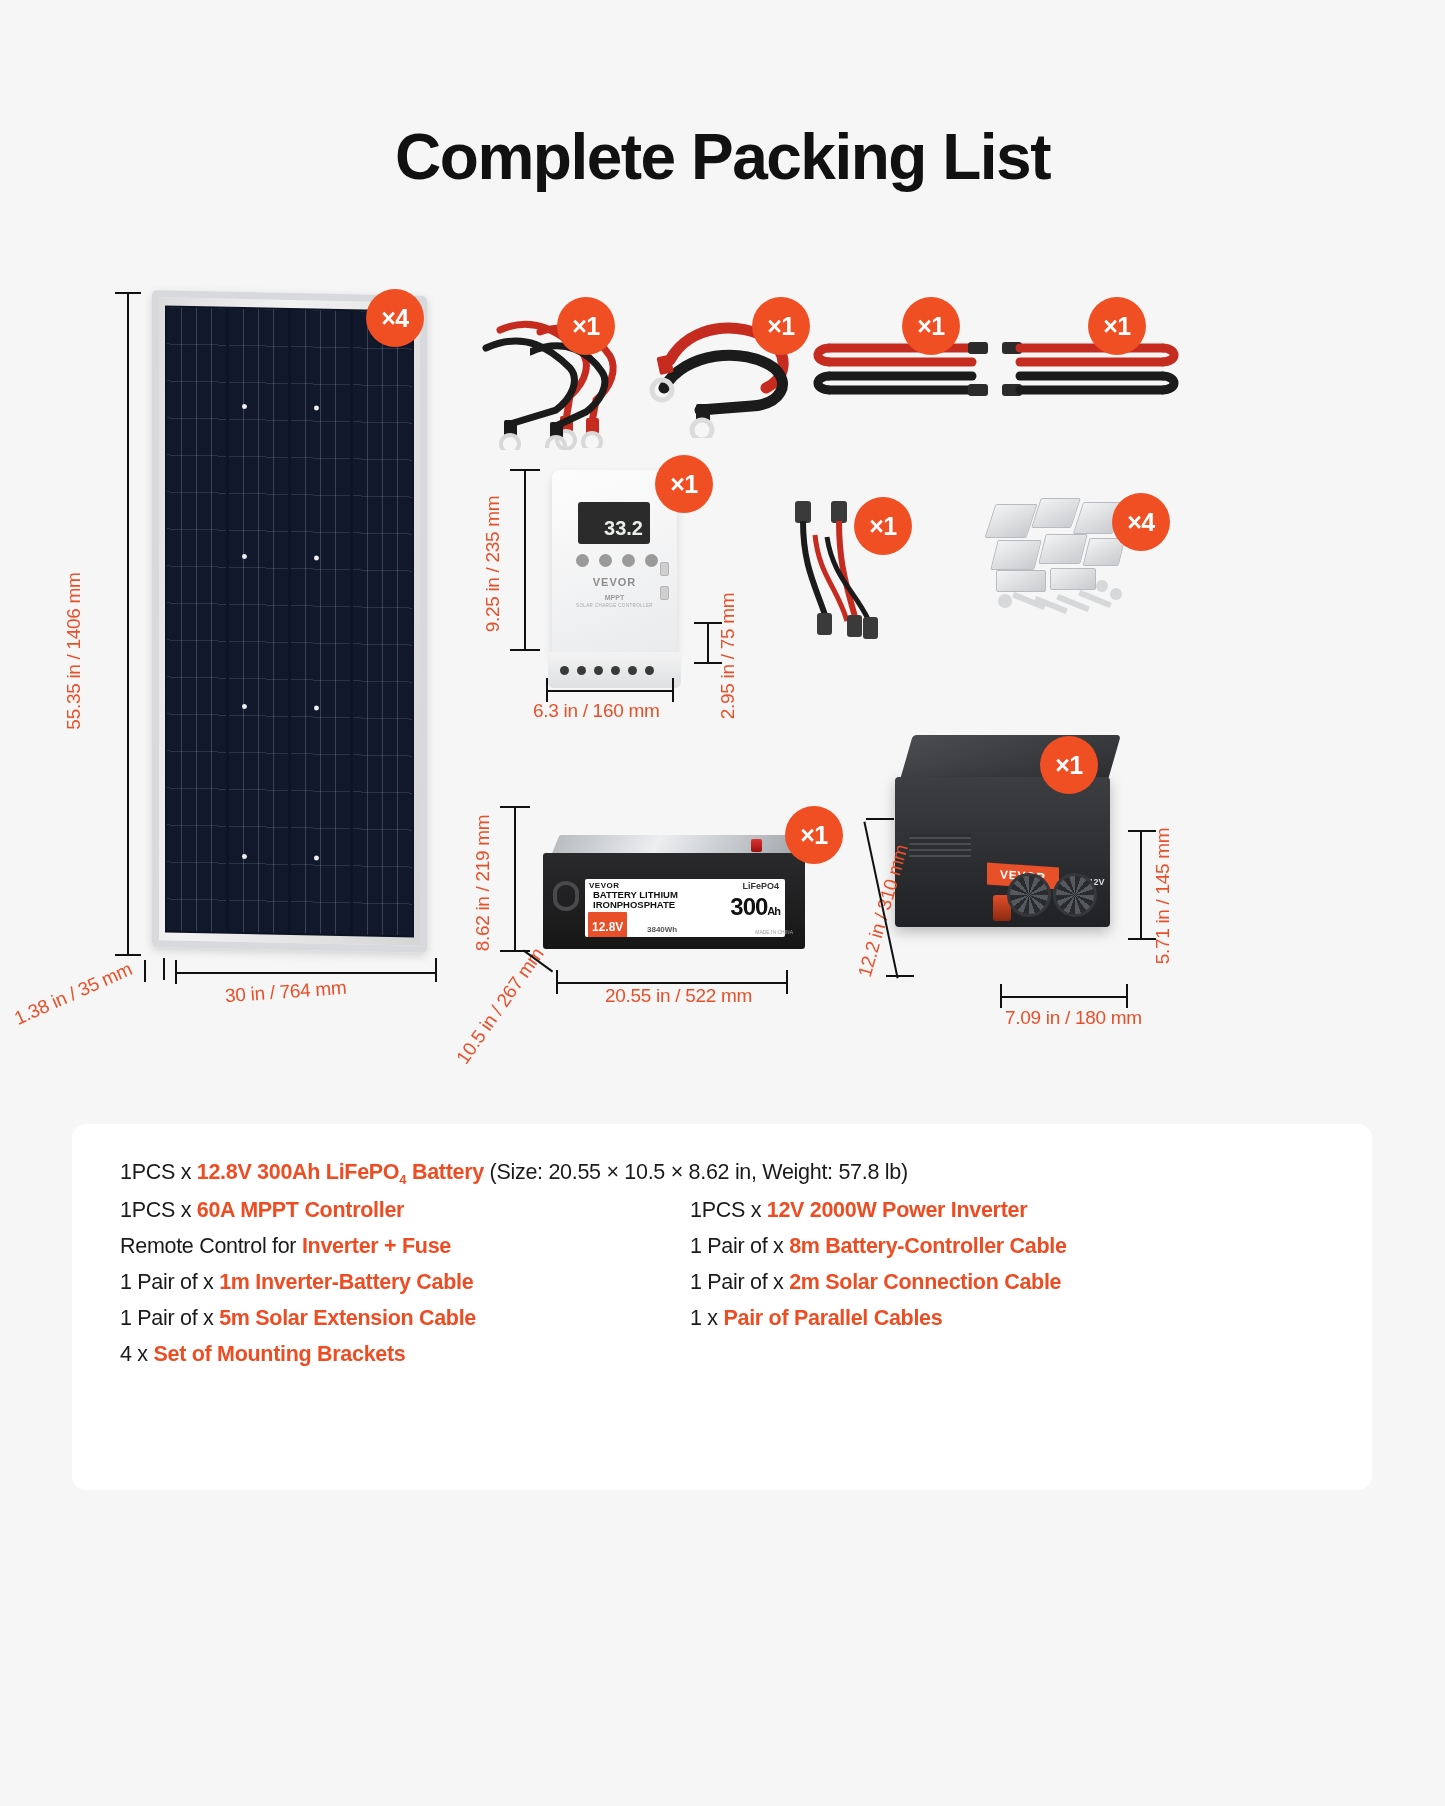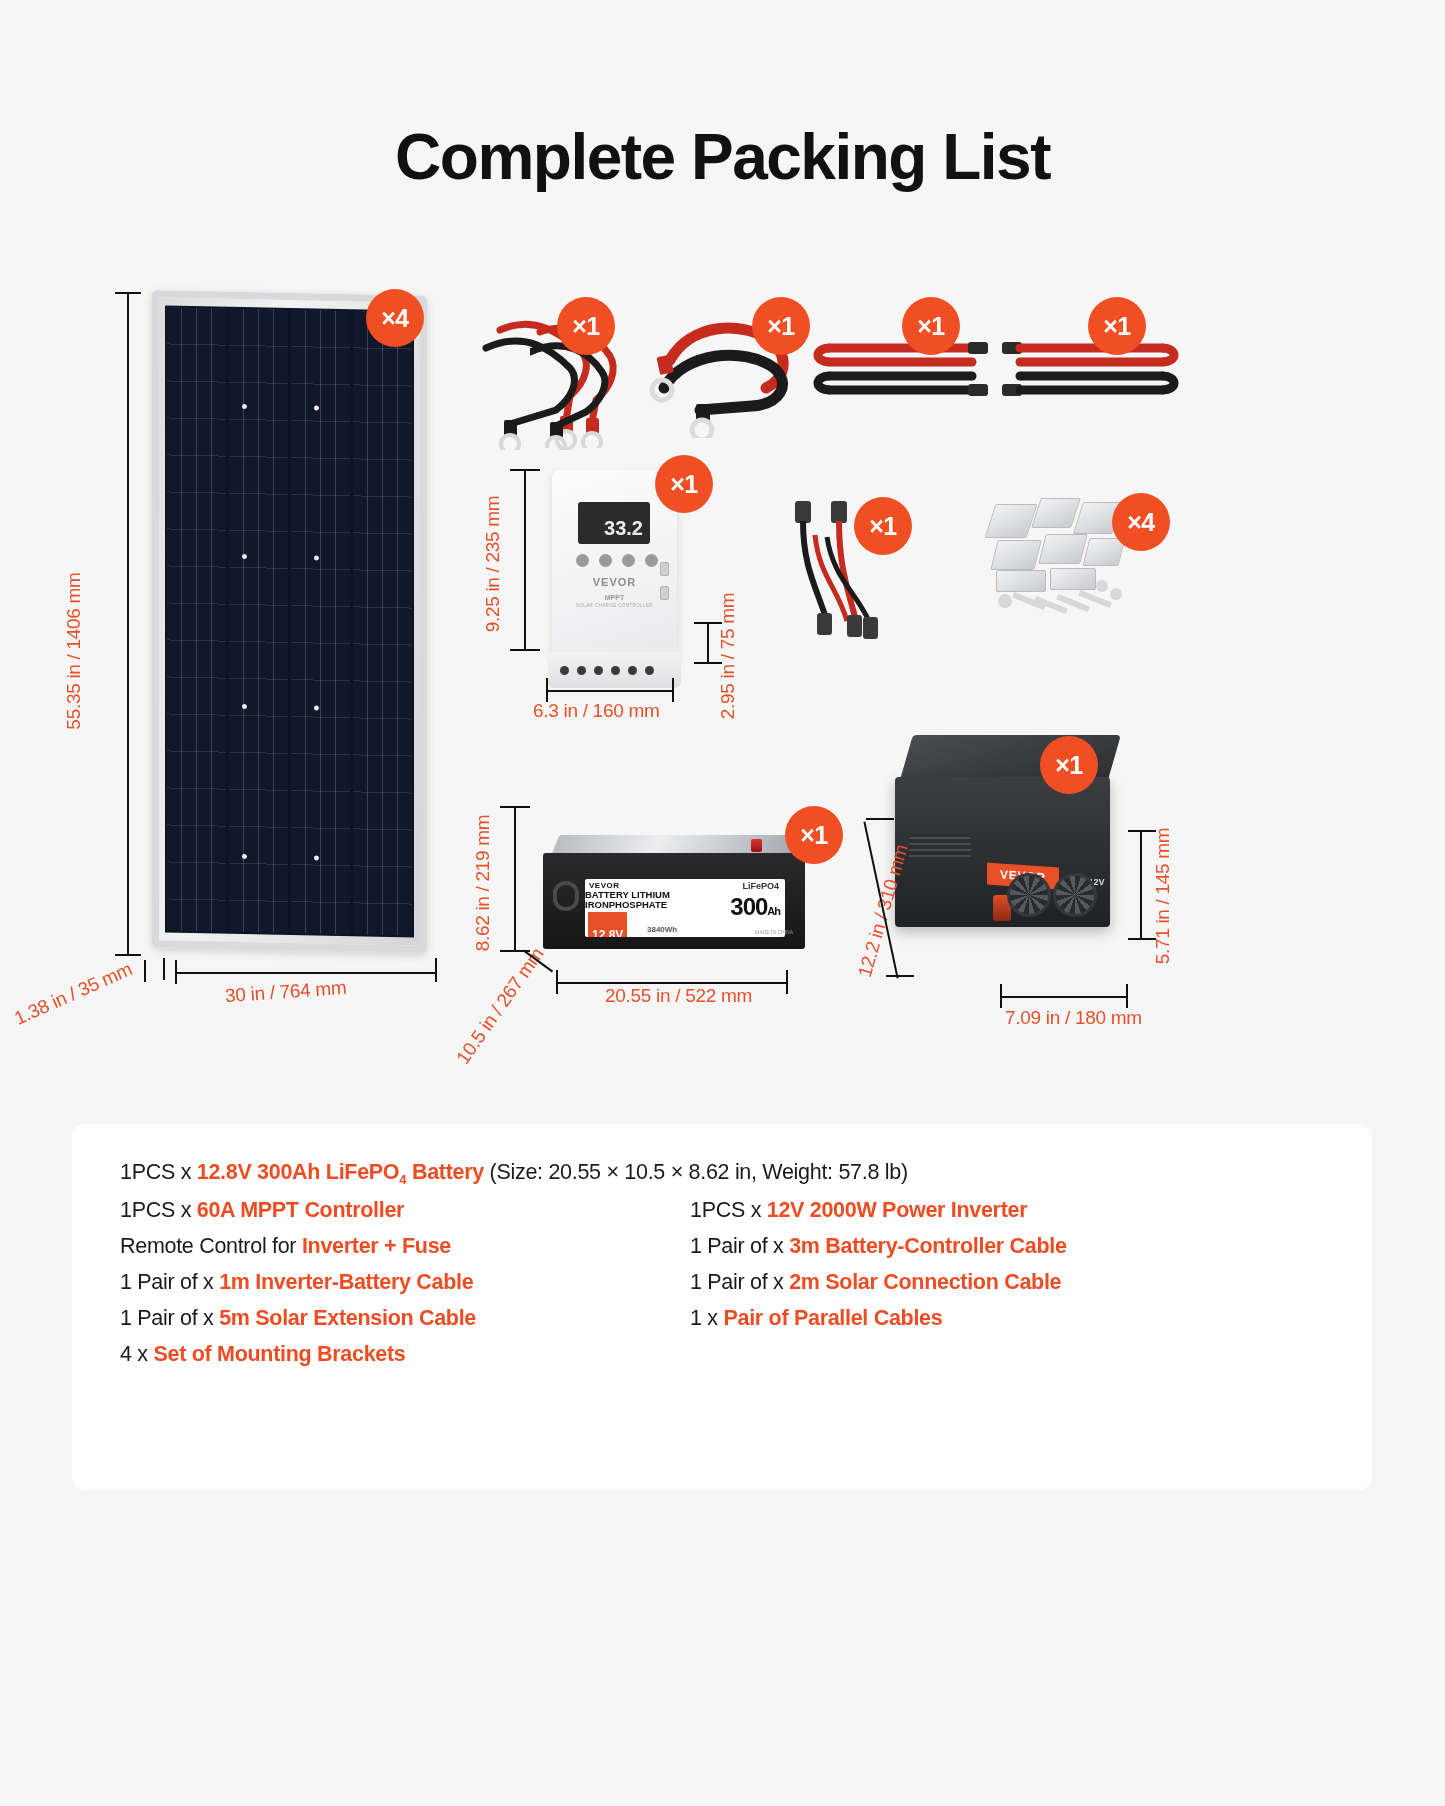--- a/index.html
+++ b/index.html
@@ -114,24 +114,24 @@
   .bat-body {
     position:absolute; left:0; top:18px; width:262px; height:96px;
     background: linear-gradient(180deg,#2a2a2c,#161617);
     border-radius: 3px;
   }
   .bat-label {
     position:absolute; left:42px; top:26px; width:200px; height:58px;
     background:#fff; border-radius:2px; overflow:hidden;
   }
   .bl-brand { font-size:8px; font-weight:700; color:#111; padding:2px 0 0 4px; letter-spacing:.5px;}
-  .bl-line { font-size:9.5px; font-weight:800; color:#111; line-height:10px; padding-left:0;}
+  .bl-line { font-size:9.5px; font-weight:800; color:#111; line-height:10px; padding-left:8px;}
   .bl-v {
     display:inline-block; background:#e8502a; color:#fff;
-    font-size:12px; font-weight:800; padding:16px 4px; margin:2px 0 0 3px; border-radius:1px;
+    font-size:12px; font-weight:800; padding:8px 4px; margin:2px 0 0 3px; border-radius:1px;
   }
   .bl-ah { position:absolute; right:5px; top:14px; font-size:24px; font-weight:800; color:#111; letter-spacing:-1px;}
   .bl-ah small { font-size:11px; }
   .bl-wh { position:absolute; left:62px; bottom:3px; font-size:8px; font-weight:700; color:#555;}
   .bl-lifepo { position:absolute; right:6px; top:2px; font-size:9px; font-weight:700; color:#333;}
   .bat-made { position:absolute; right:12px; bottom:14px; font-size:5px; color:#999;}
   .bat-handle {
     position:absolute; left:10px; top:28px; width:26px; height:30px;
     border:4px solid #4a4a4c; border-radius:50%/40%;
   }
@@ -451,21 +451,21 @@
       </div>
 
       <div class="row">
         <div class="col">
           <div class="li">
             <span>Remote Control for </span><span class="hl">Inverter + Fuse</span>
           </div>
         </div>
         <div class="col">
           <div class="li">
-            <span>1 Pair of x </span><span class="hl">3m Battery-Controller Cable</span>
+            <span>1 Pair of x </span><span class="hl">8m Battery-Controller Cable</span>
           </div>
         </div>
       </div>
 
       <div class="row">
         <div class="col">
           <div class="li">
             <span>1 Pair of x </span><span class="hl">1m Inverter-Battery Cable</span>
           </div>
         </div>

